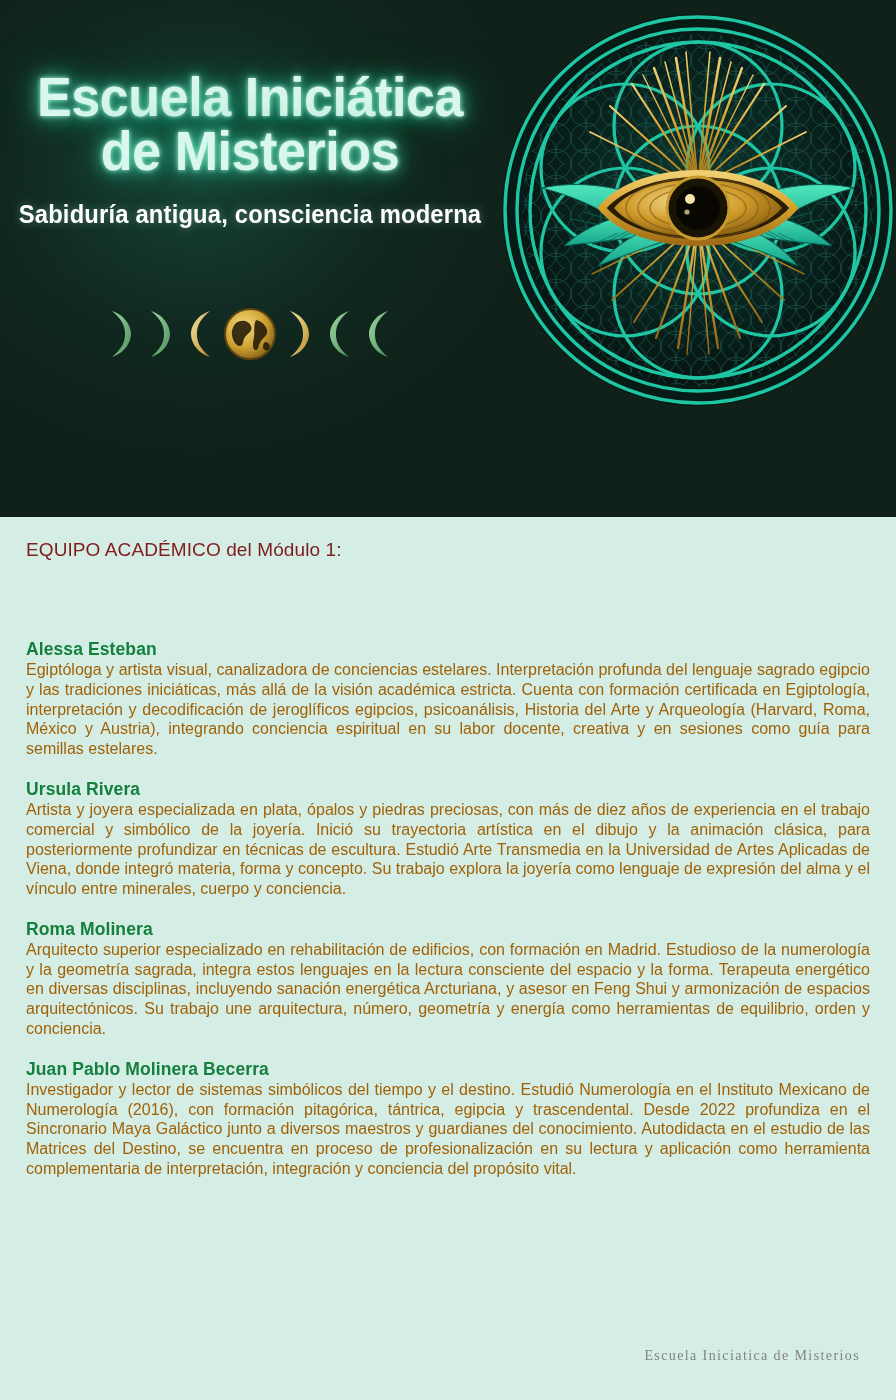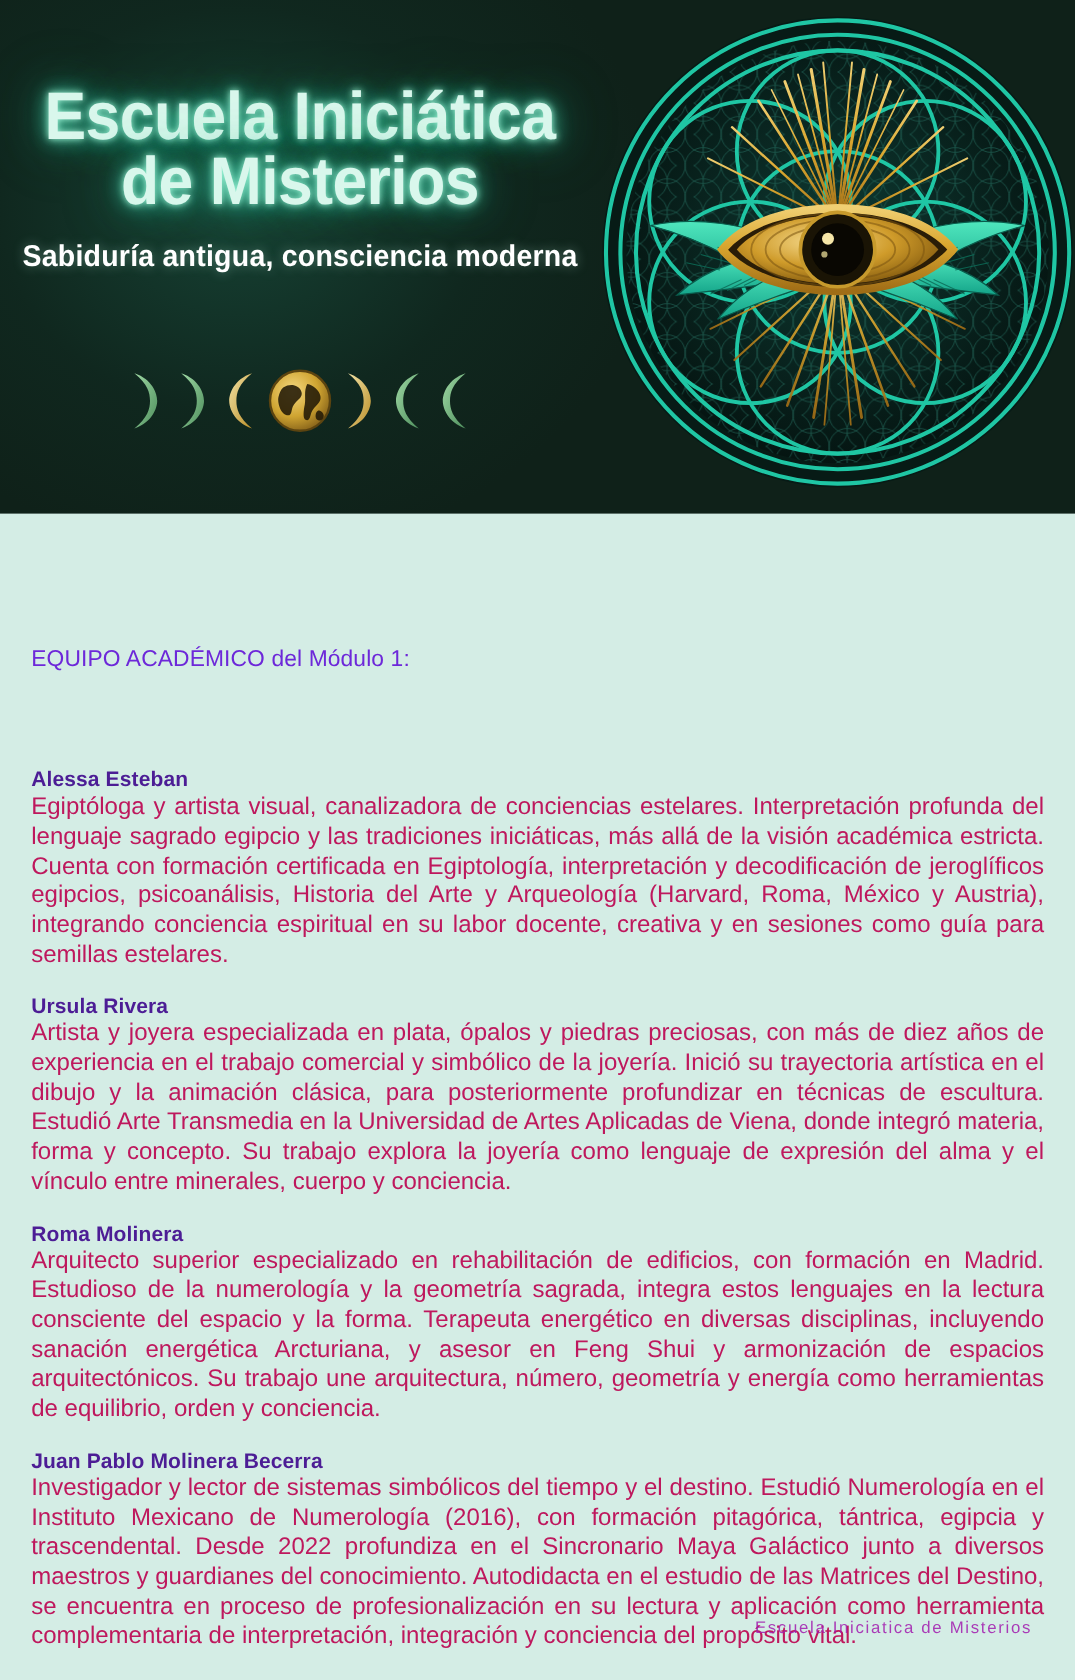--- a/index.html
+++ b/index.html
@@ -16,21 +16,21 @@
     width:896px;
     height:1400px;
     background:#d4ede5;
     overflow:hidden;
   }
 
   
   .header {
     position:relative;
     width:896px;
-    height:428px;
+    height:517px;
     background:#0f2119;
     overflow:hidden;
   }
   .header-glow {
     position:absolute;
     left:-80px; top:-60px;
     width:620px; height:520px;
     background:radial-gradient(ellipse at 45% 45%, rgba(28,92,74,.55) 0%, rgba(18,56,45,.28) 42%, rgba(15,33,25,0) 72%);
     pointer-events:none;
   }
@@ -95,54 +95,54 @@
 
   
   .content {
     position:absolute;
     left:26px; top:428px;
     width:844px;
   }
   .section-heading {
     margin-top:111px;
     font-size:19px;
-    color:#6d28d9;
+    color:#7f1d1d;
     font-family:"Liberation Sans", sans-serif;
     letter-spacing:.1px;
   }
 
   .bios { margin-top:78px; }
 
   .bio { margin-bottom:20px; }
   .bio-name {
     font-family:"Liberation Sans Narrow","Liberation Sans", sans-serif;
     font-weight:700;
     font-size:17.5px;
-    color:#4c1d95;
+    color:#15803d;
     line-height:1.15;
     letter-spacing:.1px;
     margin-bottom:1px;
   }
   .bio-text {
     font-family:"Liberation Sans Narrow","Liberation Sans", sans-serif;
-    font-size:20px;
+    font-size:16px;
     line-height:1.235;
-    color:#be185d;
+    color:#a16207;
     text-align:justify;
     text-justify:inter-word;
     hyphens:none;
   }
 
   .watermark {
     position:absolute;
     right:36px; bottom:36px;
-    font-family:Liberation Sans, sans-serif;
+    font-family:Liberation Serif, serif;
     font-size:14px;
     letter-spacing:1.4px;
-    color:#a21caf;
+    color:#737373;
     opacity:.85;
     white-space:nowrap;
   }
 </style>
 </head>
 <body>
 
 <div class="page">
 
   <div class="header">

